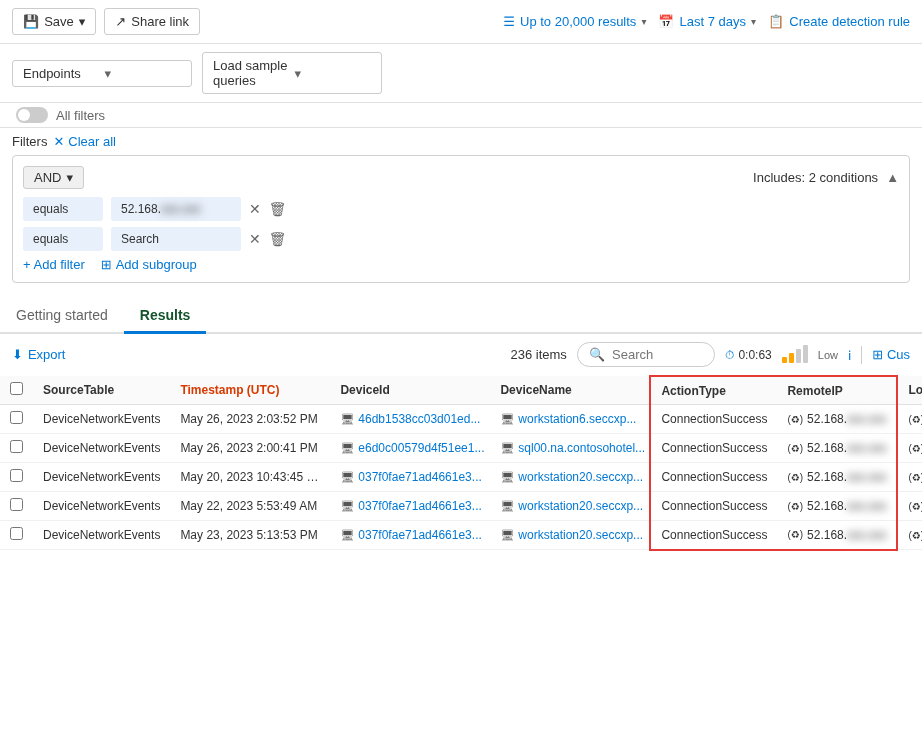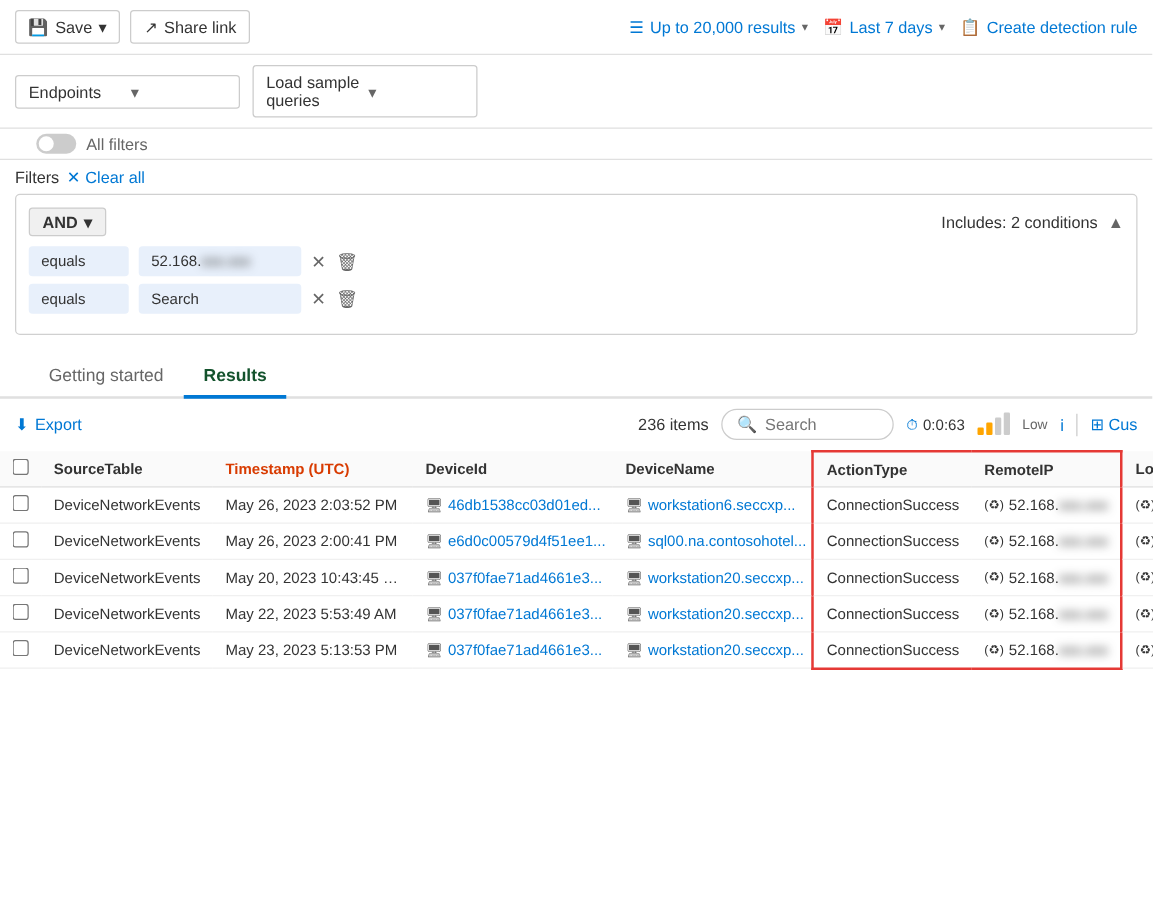--- a/index.html
+++ b/index.html
@@ -75,21 +75,21 @@
       min-width: 180px;
       background: #fff;
     }
     .select-box span { flex: 1; }
     .select-box .chev { color: #666; }
 
     
     .filters-row {
       display: flex;
       align-items: center;
-      padding: 4px 29px;
+      padding: 4px 16px;
       gap: 8px;
       border-bottom: 1px solid #e0e0e0;
     }
     .toggle-switch {
       width: 32px;
       height: 16px;
       background: #ccc;
       border-radius: 8px;
       position: relative;
       cursor: pointer;
@@ -136,21 +136,21 @@
       align-items: center;
       justify-content: space-between;
       margin-bottom: 8px;
     }
     .and-badge {
       background: #f0f0f0;
       border: 1px solid #ccc;
       border-radius: 3px;
       padding: 3px 10px;
       font-size: 13px;
-      font-weight: 700;
+      font-weight: 400;
       display: flex;
       align-items: center;
       gap: 5px;
       cursor: pointer;
     }
     .conditions-count { color: #333; font-size: 13px; }
     .filter-row {
       display: flex;
       align-items: center;
       gap: 8px;
@@ -199,21 +199,21 @@
       font-size: 13px;
       display: flex;
       align-items: center;
       gap: 4px;
     }
 
     
     .tabs-row {
       display: flex;
       align-items: flex-end;
-      padding: 0 23px;
+      padding: 0 0;
       border-bottom: 2px solid #e0e0e0;
       margin-top: 16px;
     }
     .tab {
       padding: 8px 16px;
       cursor: pointer;
       font-size: 14px;
       color: #666;
       border-bottom: 3px solid transparent;
       margin-bottom: -2px;
@@ -395,20 +395,29 @@
     <span class="filter-trash">🗑</span>
   </div>
 
   <div class="filter-row">
     <span class="filter-op">equals</span>
     <span class="filter-val">Search</span>
     <span class="filter-x">✕</span>
     <span class="filter-trash">🗑</span>
   </div>
 
+  <div class="filter-actions">
+    <button class="add-filter-btn">
+      <span>+ Add filter</span>
+    </button>
+    <button class="add-subgroup-btn">
+      <span>⊞</span>
+      <span>Add subgroup</span>
+    </button>
+  </div>
 </div>
 
 <div class="tabs-row">
   <div class="tab">
     <span>Getting started</span>
   </div>
   <div class="tab active">
     <span>Results</span>
   </div>
 </div>

